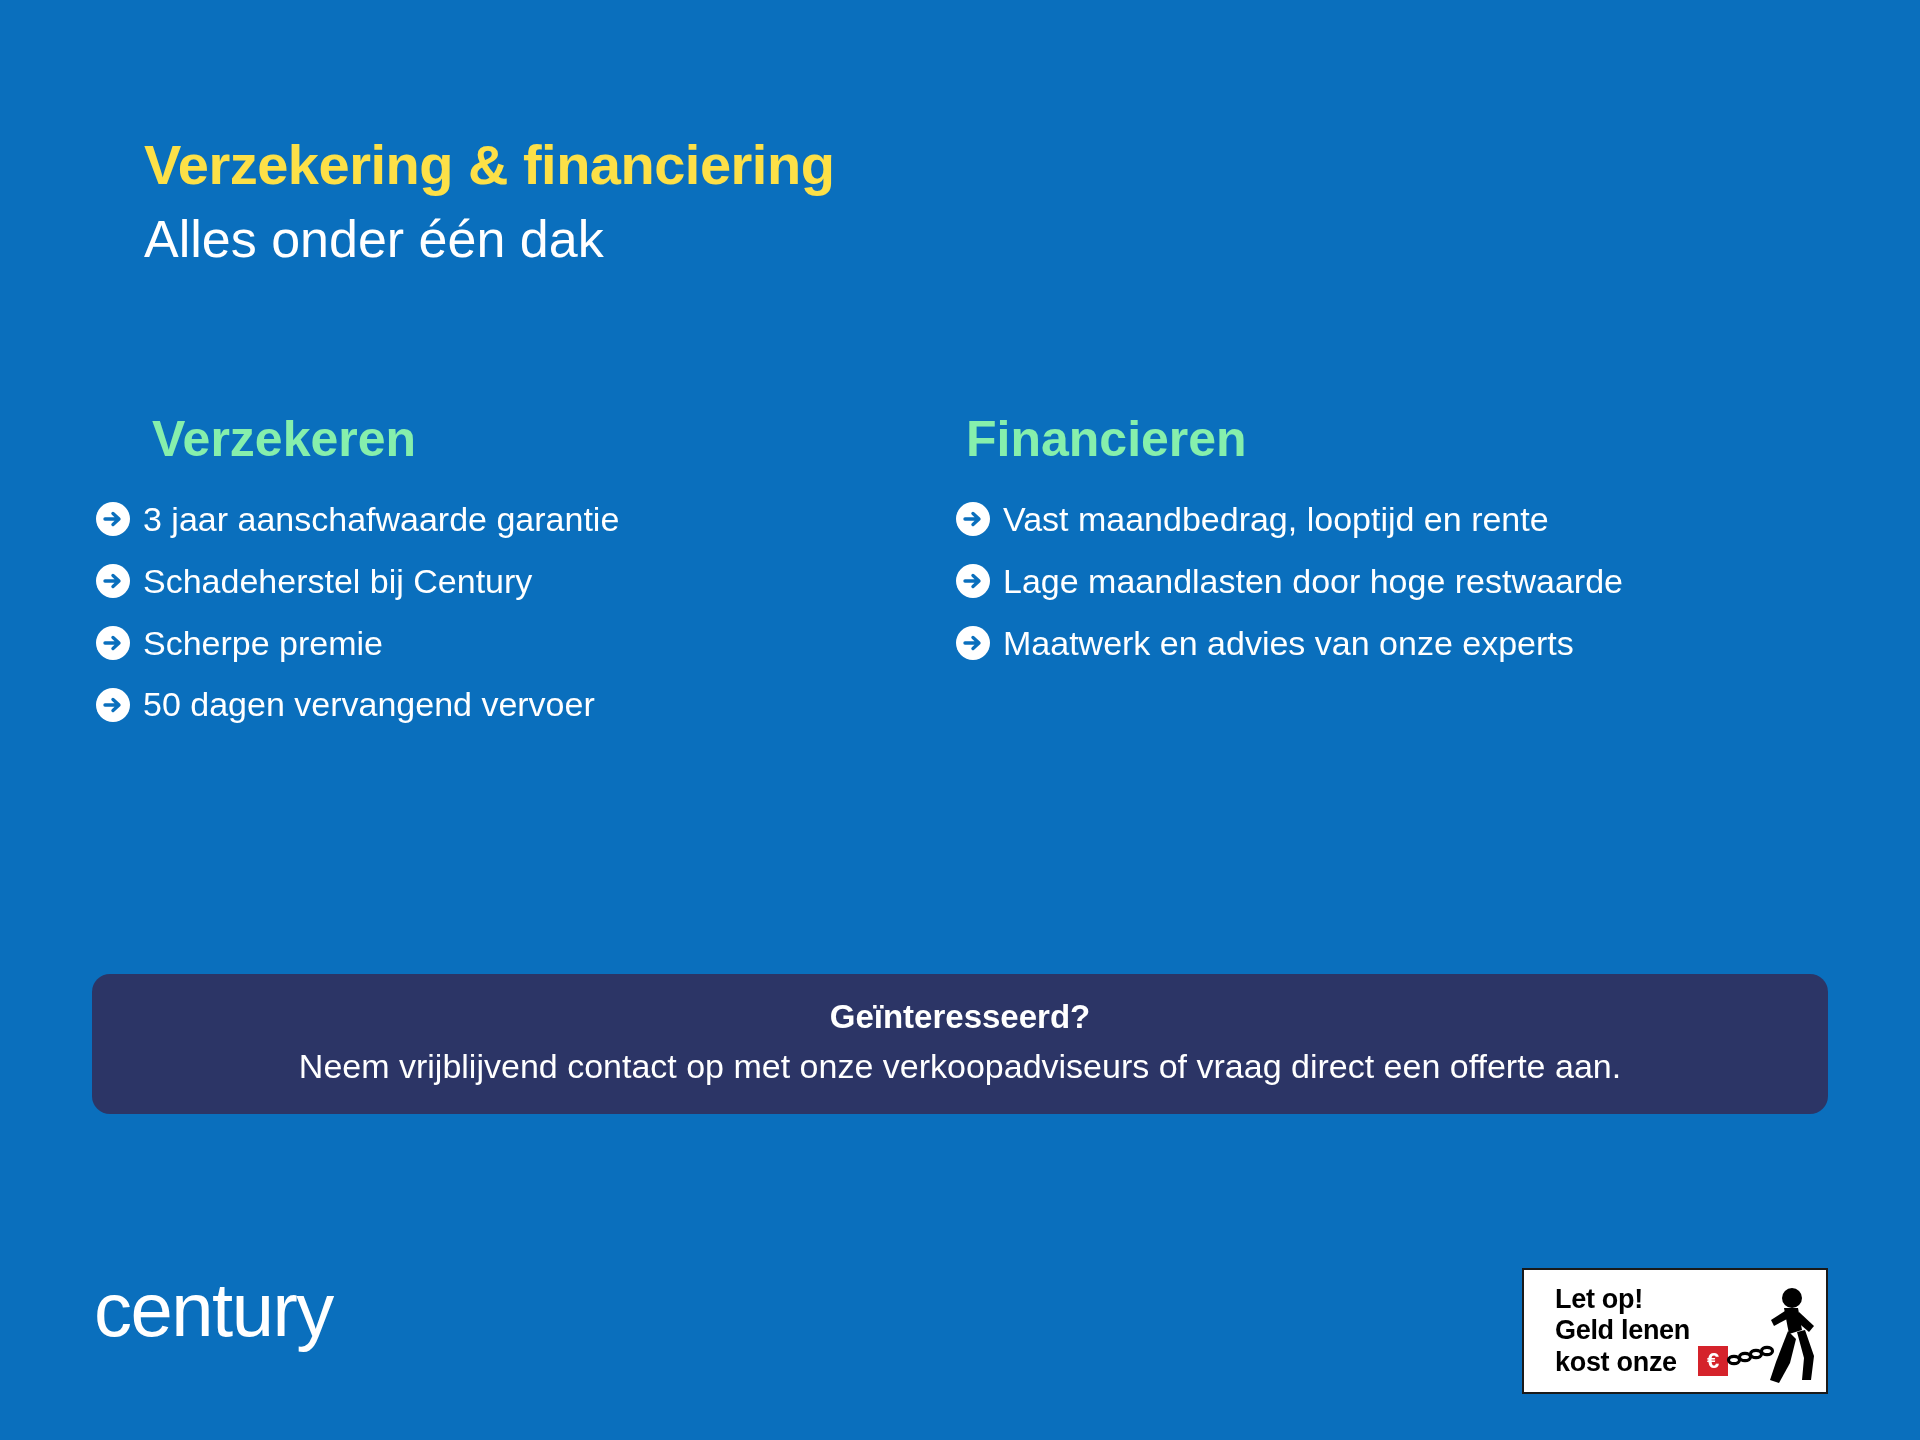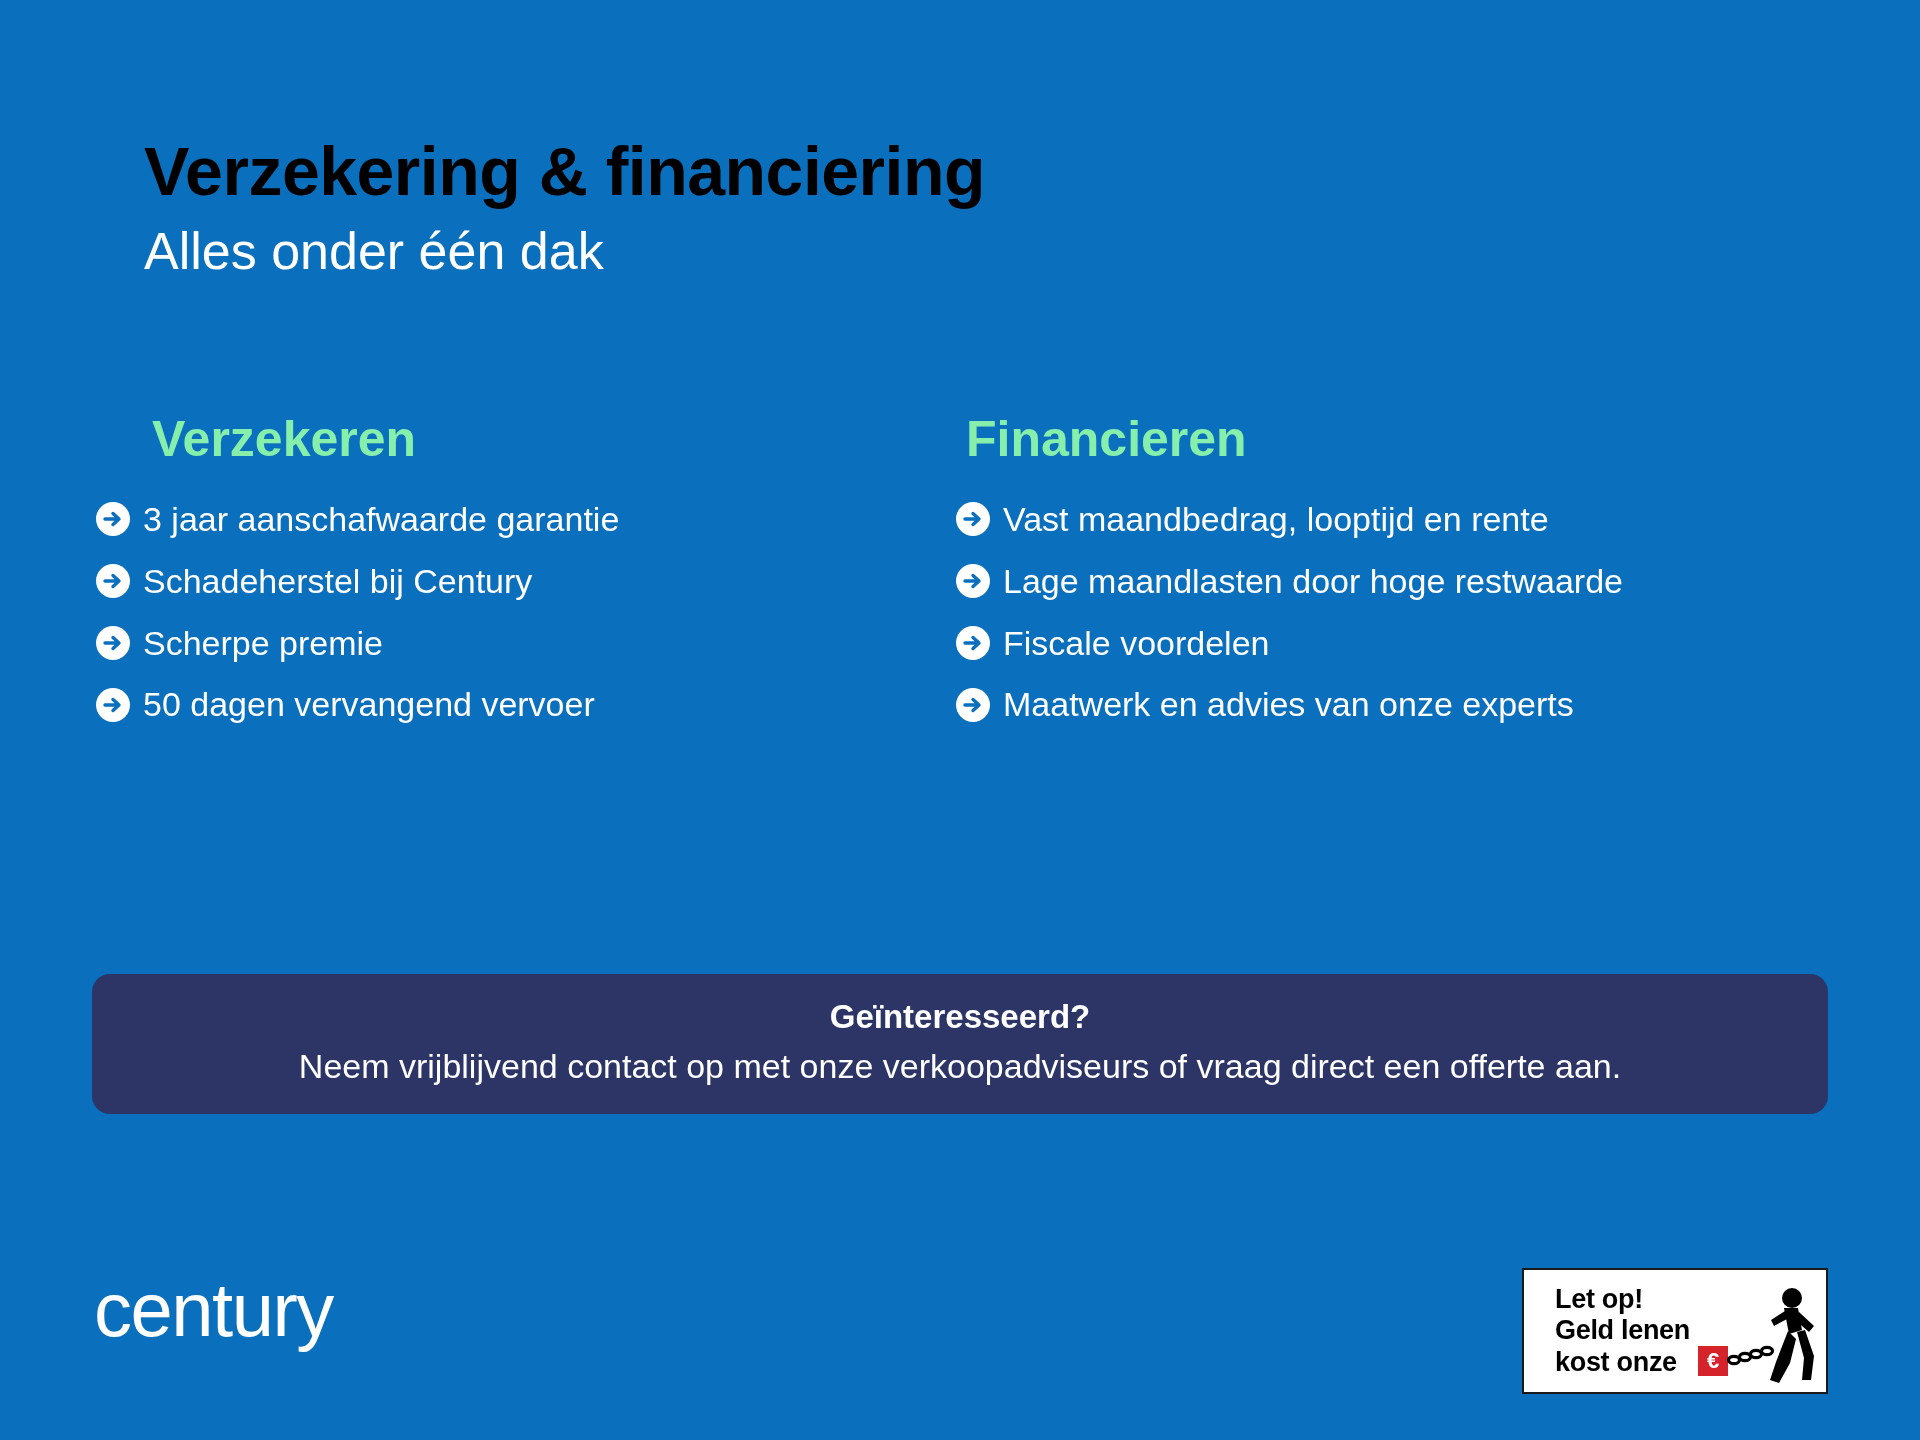--- a/index.html
+++ b/index.html
@@ -27,25 +27,25 @@
 
   
   .header {
     position: absolute;
     left: 144px;
     top: 136px;
     width: 1500px;
   }
 
   .title {
-    font-size: 68px;
+    font-size: 56px;
     font-weight: 700;
     letter-spacing: -0.5px;
     line-height: 1.05;
-    color: #000000;
+    color: #fde047;
     white-space: nowrap;
   }
 
   .subtitle {
     margin-top: 16px;
     font-size: 52px;
     font-weight: 300;
     line-height: 1.08;
     color: #ffffff;
     white-space: nowrap;
@@ -243,27 +243,20 @@
             <circle cx="17" cy="17" r="17" fill="#ffffff"></circle>
             <path d="M9 17 H21 M17 11.5 L23 17 L17 22.5" fill="none" stroke="#0a6fbd" stroke-width="3.4" stroke-linecap="round" stroke-linejoin="round"></path>
           </svg>
           <span class="bullet-text">Lage maandlasten door hoge restwaarde</span>
         </li>
         <li class="bullet-item">
           <svg class="arrow-icon" viewBox="0 0 34 34">
             <circle cx="17" cy="17" r="17" fill="#ffffff"></circle>
             <path d="M9 17 H21 M17 11.5 L23 17 L17 22.5" fill="none" stroke="#0a6fbd" stroke-width="3.4" stroke-linecap="round" stroke-linejoin="round"></path>
           </svg>
-          <span class="bullet-text">Fiscale voordelen</span>
-        </li>
-        <li class="bullet-item">
-          <svg class="arrow-icon" viewBox="0 0 34 34">
-            <circle cx="17" cy="17" r="17" fill="#ffffff"></circle>
-            <path d="M9 17 H21 M17 11.5 L23 17 L17 22.5" fill="none" stroke="#0a6fbd" stroke-width="3.4" stroke-linecap="round" stroke-linejoin="round"></path>
-          </svg>
           <span class="bullet-text">Maatwerk en advies van onze experts</span>
         </li>
       </ul>
     </div>
 
   </div>
 
   <div class="callout">
     <div class="callout-title">Geïnteresseerd?</div>
     <div class="callout-text">Neem vrijblijvend contact op met onze verkoopadviseurs of vraag direct een offerte aan.</div>

